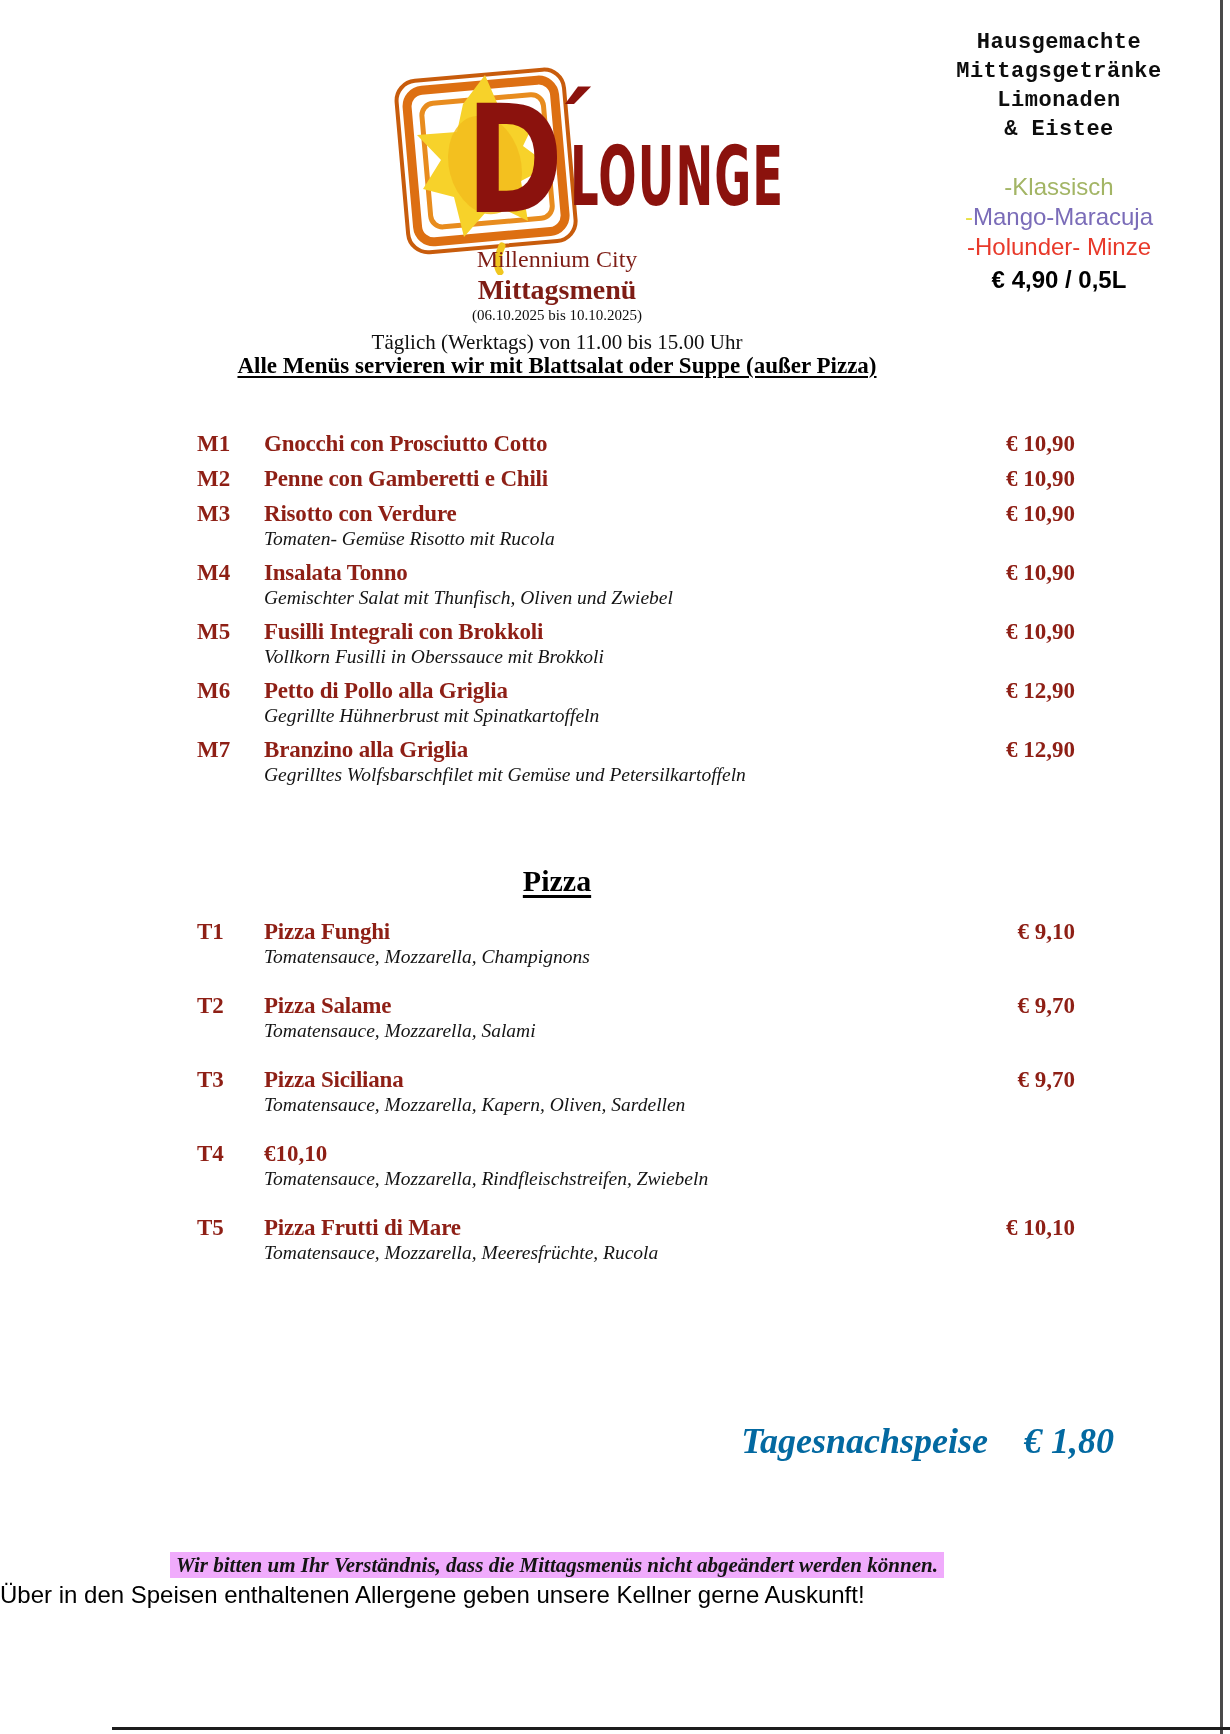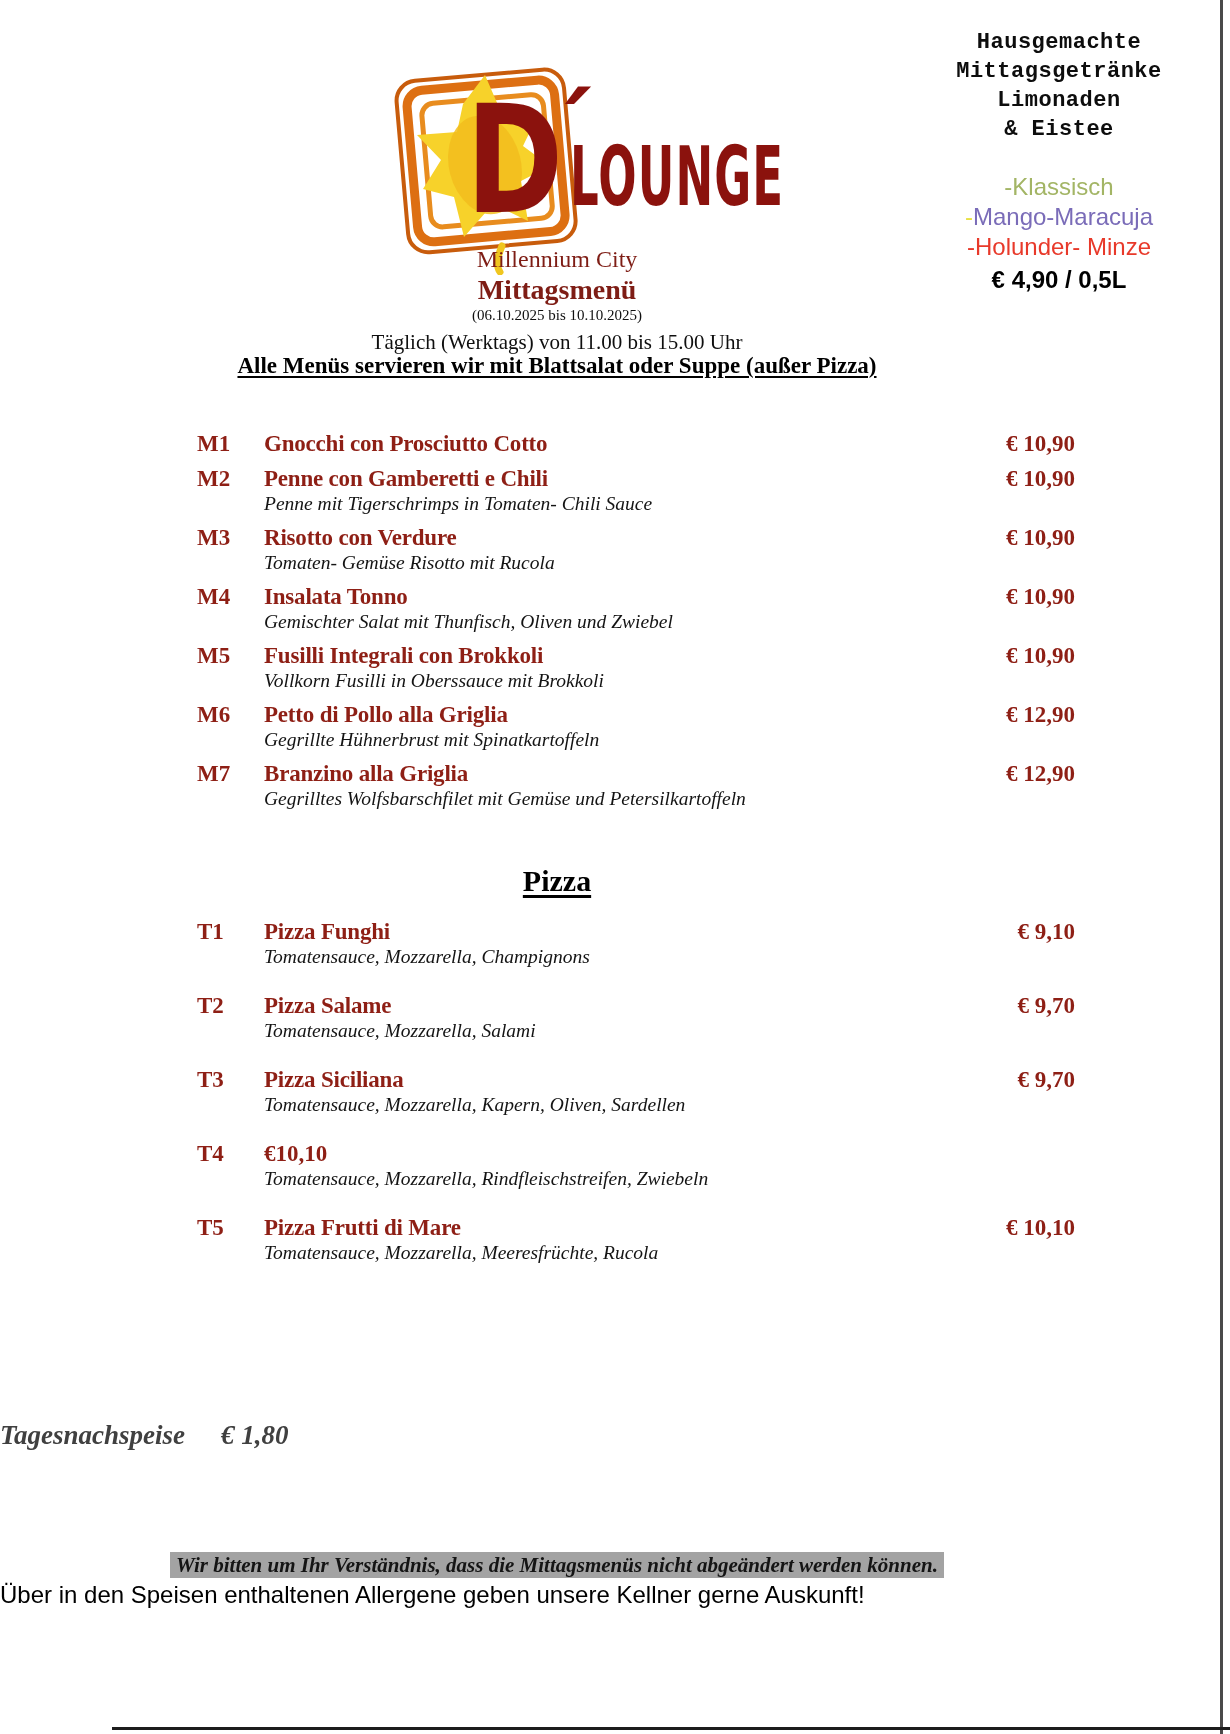--- a/index.html
+++ b/index.html
@@ -50,27 +50,27 @@
   .item-row { display:flex; align-items:flex-end; line-height:27px; }
   .code  { width:67px; font-weight:bold; font-size:23px; color:#8e1f15; }
   .name  { flex:1; font-weight:bold; font-size:23px; color:#8e1f15; letter-spacing:-0.2px; }
   .price { font-weight:bold; font-size:23px; color:#8e1f15; white-space:nowrap; }
   .desc  { margin-left:67px; font-style:italic; font-size:19.5px; line-height:24px; color:#141414; }
 
   .pizza-head { top:864px; font-size:30px; font-weight:bold; color:#000;
                 text-decoration:underline; text-decoration-thickness:2.5px; text-underline-offset:4px; }
 
   
-  .dessert { position:absolute; left:0; width:1114px; top:1420px; text-align:left;
-             font-weight:bold; font-style:italic; font-size:27px; color:#404040; }
+  .dessert { position:absolute; left:0; width:1114px; top:1420px; text-align:right;
+             font-weight:bold; font-style:italic; font-size:36px; color:#0369a1; }
   .dessert .gap { display:inline-block; width:36px; }
 
   
   .hl-line { position:absolute; left:0; width:1114px; top:1552px; text-align:center; }
-  .hl-line span { background:#a3a3a3; color:#141414; font-weight:bold; font-style:italic;
+  .hl-line span { background:#f0abfc; color:#141414; font-weight:bold; font-style:italic;
                   font-size:21px; line-height:27px; padding:1px 6px; }
   .allergen { position:absolute; left:0; width:1114px; top:1581px; 
               font-family:"Liberation Sans", sans-serif; font-size:24px; color:#000; }
 </style>
 </head>
 <body>
 
 <div class="page">
 
   <div class="drinks">
@@ -126,21 +126,20 @@
           <span class="price">€ 10,90</span>
         </div>
       </div>
 
       <div class="item">
         <div class="item-row">
           <span class="code">M2</span>
           <span class="name">Penne con Gamberetti e Chili</span>
           <span class="price">€ 10,90</span>
         </div>
-        <div class="desc">Penne mit Tigerschrimps in Tomaten- Chili Sauce</div>
       </div>
 
       <div class="item">
         <div class="item-row">
           <span class="code">M3</span>
           <span class="name">Risotto con Verdure</span>
           <span class="price">€ 10,90</span>
         </div>
         <div class="desc">Tomaten- Gemüse Risotto mit Rucola</div>
       </div>

